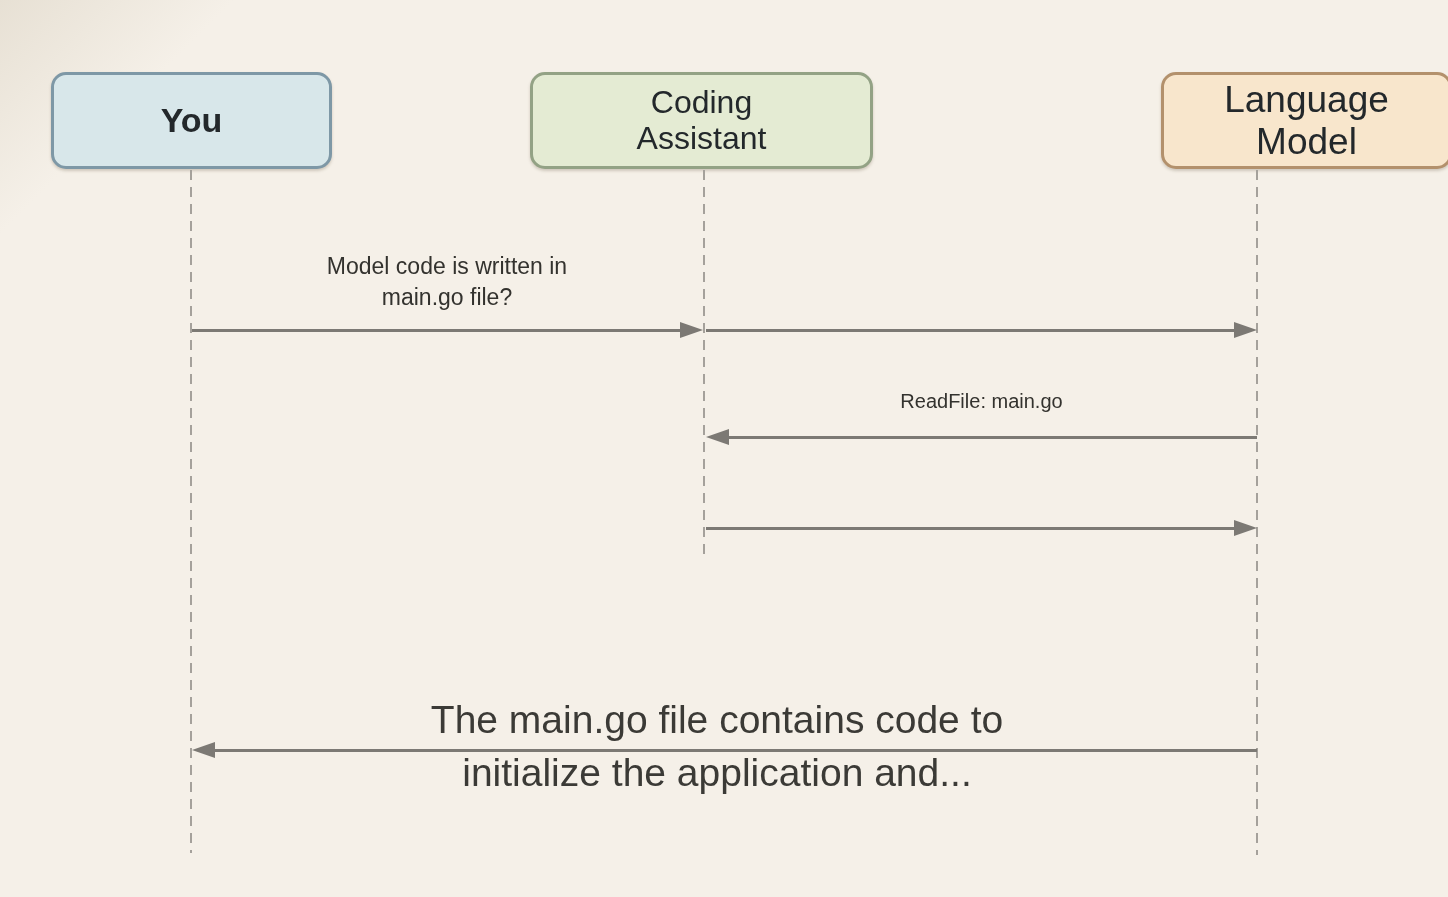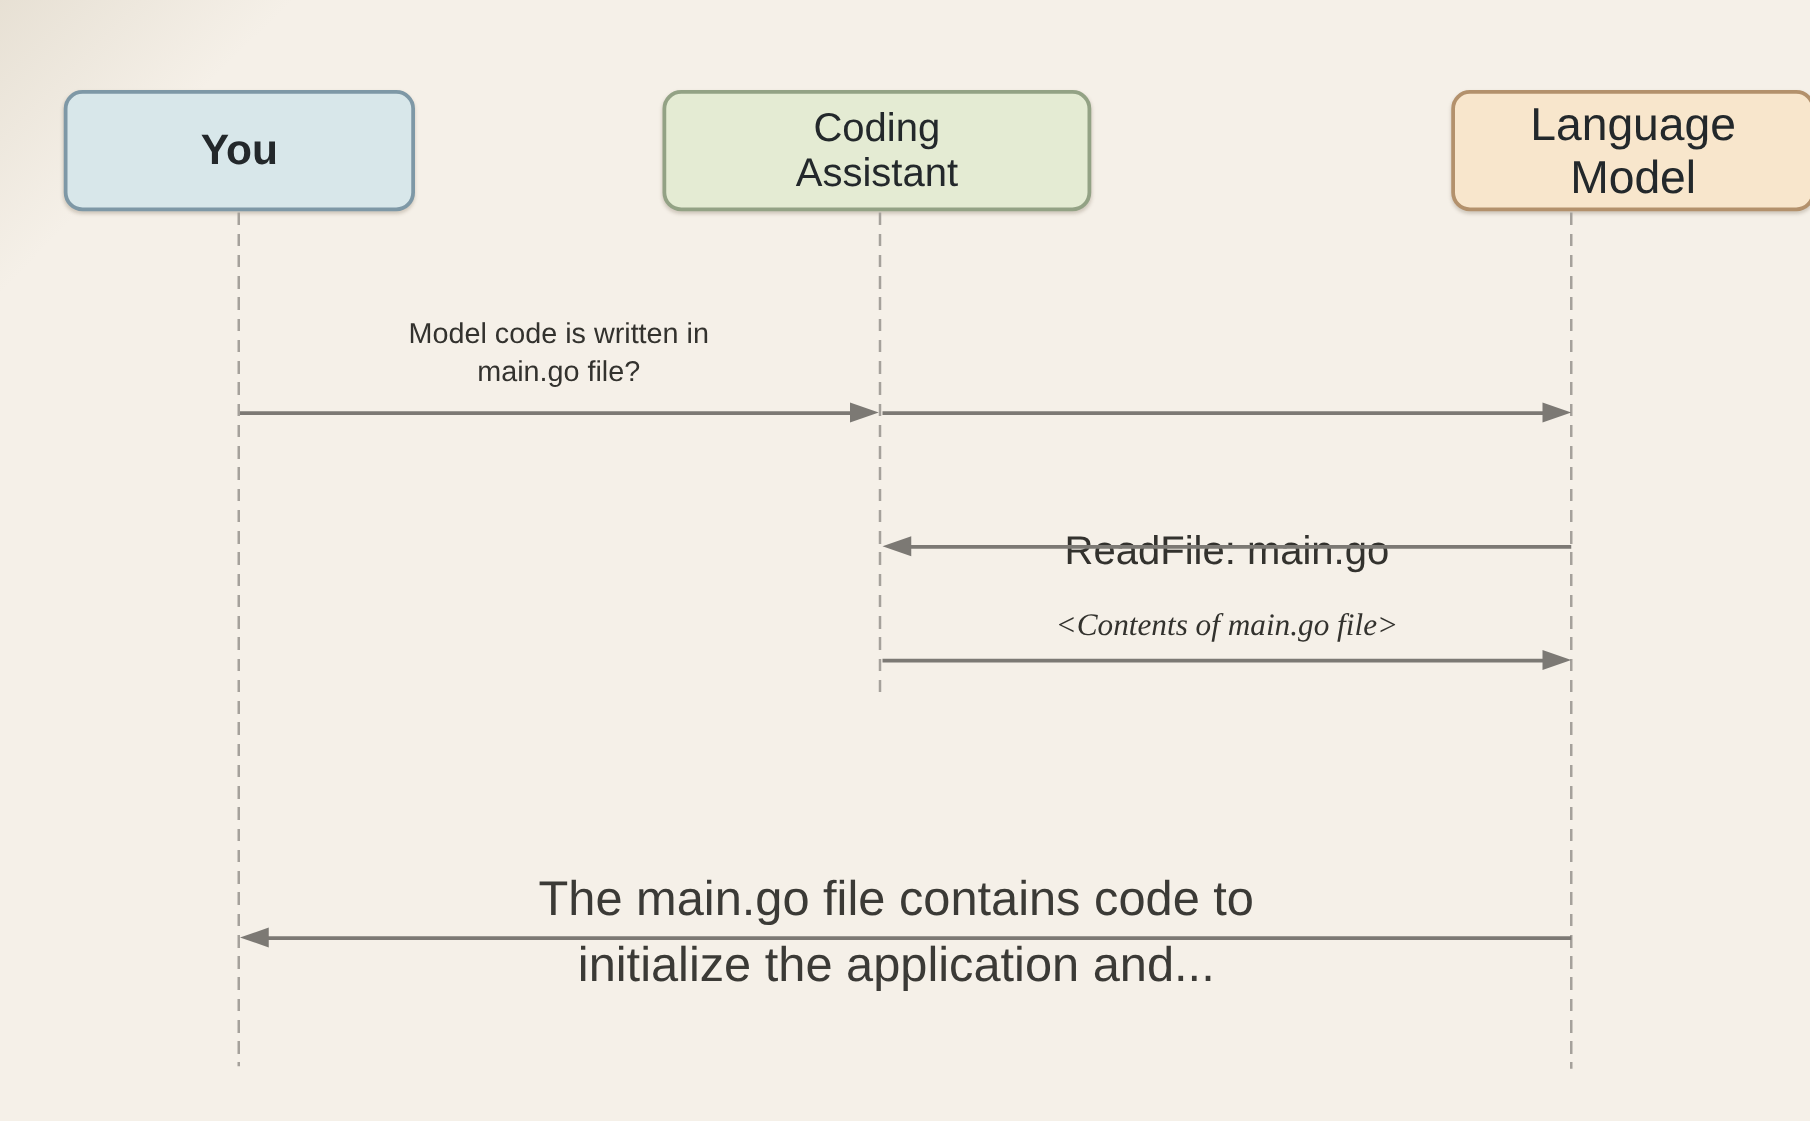--- a/index.html
+++ b/index.html
@@ -117,21 +117,21 @@
   .msg-label {
     position: absolute;
     text-align: center;
     color: #33322e;
     white-space: pre-line;
     font-size: 23px;
     line-height: 1.36;
   }
   .label-1 { left: 212px; width: 470px;  top: 251px; }
   .label-2 { left: 716px; width: 531px;  top: 228px; }
-  .label-3 { left: 716px; width: 531px;  top: 419px; font-size: 32px; }
+  .label-3 { left: 716px; width: 531px;  top: 388px; font-size: 20px; }
   .label-4 {
     left: 716px; width: 531px; top: 484px;
     font-family: "Liberation Serif", serif;
     font-style: italic;
     font-size: 25px;
   }
   .label-5 {
     left: 212px; width: 1010px; top: 693px;
     font-size: 39px;
     color: #3b3a36;
@@ -169,21 +169,20 @@
     <div class="line"></div>
     <div class="head"></div>
   </div>
 
   <div class="msg-label label-3">ReadFile: main.go</div>
   <div class="msg-arrow dir-left arrow-3">
     <div class="line"></div>
     <div class="head"></div>
   </div>
 
-  <div class="msg-label label-4">&lt;Contents of main.go file&gt;</div>
   <div class="msg-arrow dir-right arrow-4">
     <div class="line"></div>
     <div class="head"></div>
   </div>
 
   <div class="msg-label label-5">The main.go file contains code to
 initialize the application and...</div>
   <div class="msg-arrow dir-left arrow-5">
     <div class="line"></div>
     <div class="head"></div>

